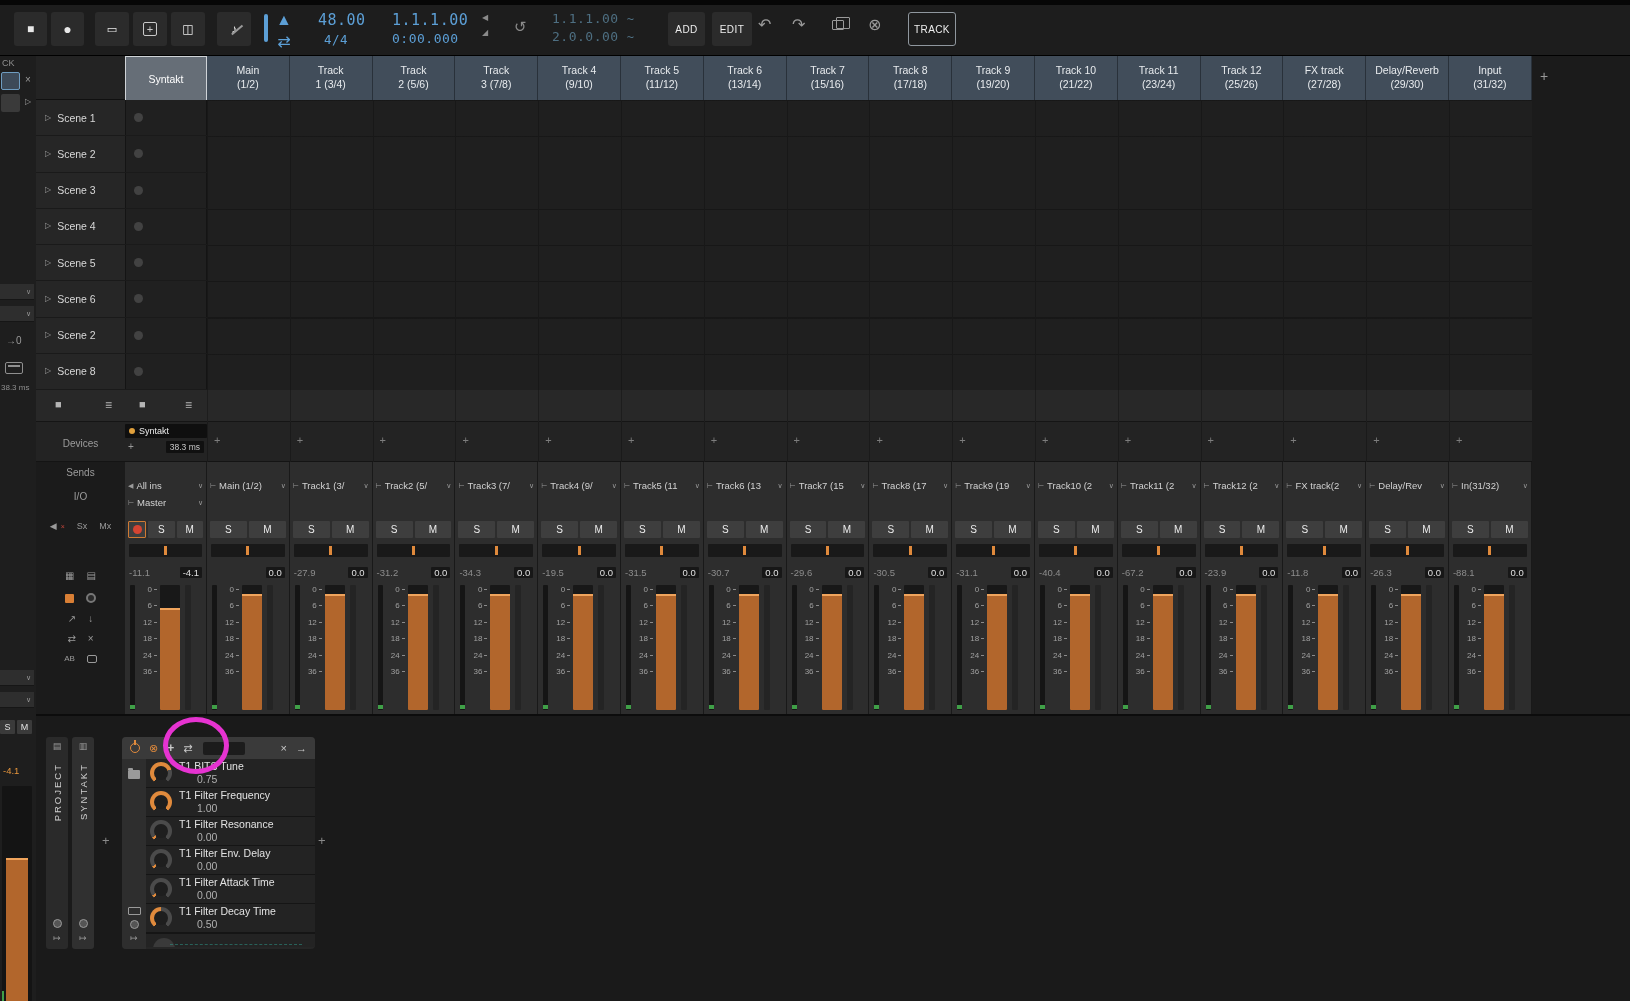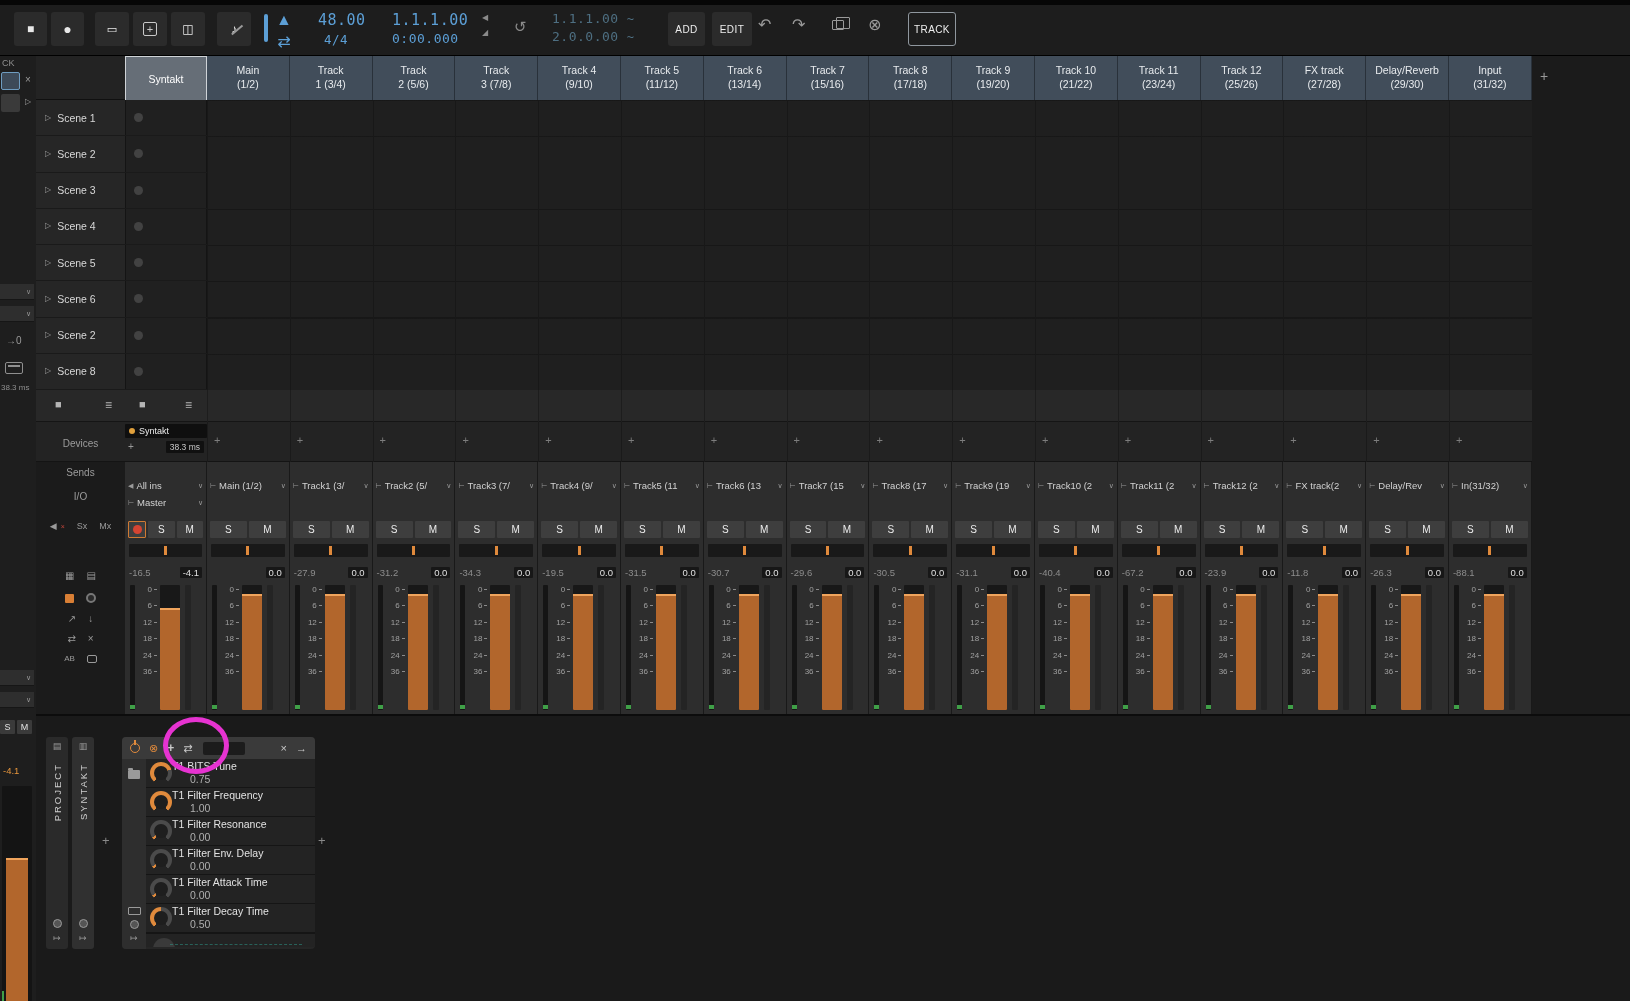--- a/index.html
+++ b/index.html
@@ -200,21 +200,21 @@
   .i-plusbold::before{content:"+";}
   #dev-display{width:42px;height:13px;background:#1c1c1c;border-radius:2px;margin-left:2px;}
   #dev-header .i-close{margin-left:auto;}
   #dev-gutter{position:absolute;left:0;top:22px;bottom:0;width:24px;background:#2e2e2e;border-radius:0 0 0 4px;display:flex;flex-direction:column;align-items:center;}
   .folder-icon{width:12px;height:9px;background:#9a9a9a;border-radius:1px;position:relative;margin-top:11px;}
   .folder-icon::before{content:"";position:absolute;top:-2px;left:0;width:5px;height:2px;background:#9a9a9a;border-radius:1px 1px 0 0;}
   .kbd-icon{width:13px;height:8px;border:1px solid #9a9a9a;border-radius:1px;margin-top:auto;}
   #dev-gutter .vtab-circle{margin-top:5px;}
   #dev-gutter .i-maparrow{font-size:9px;margin:5px 0 6px;}
   #param-host{position:absolute;left:24px;top:22px;right:0;bottom:2px;overflow:hidden;}
-  .param-row{height:29px;display:flex;align-items:center;background:#232323;border-bottom:1px solid #151515;padding-left:4px;}
+  .param-row{height:29px;display:flex;align-items:center;gap:7px;background:#232323;border-bottom:1px solid #151515;padding-left:4px;}
   .knob{width:22px;height:22px;border-radius:50%;position:relative;flex:none;background:#3a3a3a;}
   .knob::after{content:"";position:absolute;inset:4px;border-radius:50%;background:#1e1e1e;}
   .param-texts{display:flex;flex-direction:column;line-height:1.2;}
   .param-name{font-size:10.5px;color:#e2e2e2;white-space:nowrap;}
   .param-value{font-size:10.5px;color:#b0b0b0;margin-left:18px;}
   #param-partial{position:absolute;left:24px;right:0;top:196px;height:14px;background:#232323;border-top:1px solid #151515;overflow:hidden;}
   #param-partial::before{content:"";position:absolute;left:7px;top:4px;width:22px;height:11px;border-radius:11px 11px 0 0;background:#3a3a3a;}
   #cue-markers{position:absolute;left:134px;top:228px;width:132px;border-top:1px dashed rgba(46,150,135,.55);}
 
   
@@ -575,21 +575,21 @@
       <div class="rec-btn">
           <span class="rec-dot"></span>
         </div>
       <div class="sm-btn">S</div>
       <div class="sm-btn">M</div>
     </div>
     <div class="pan-row">
         <span class="pan-tick"></span>
       </div>
     <div class="val-row">
-      <span class="val-peak">-16.5</span>
+      <span class="val-peak">-11.1</span>
       <span class="val-fader">-4.1</span>
     </div>
     <div class="meter-row">
       <div class="meter-thin">
           <i></i>
         </div>
       <div class="scale-col">
           <div class="scl">0</div>
           <div class="scl">6</div>
           <div class="scl">12</div>

